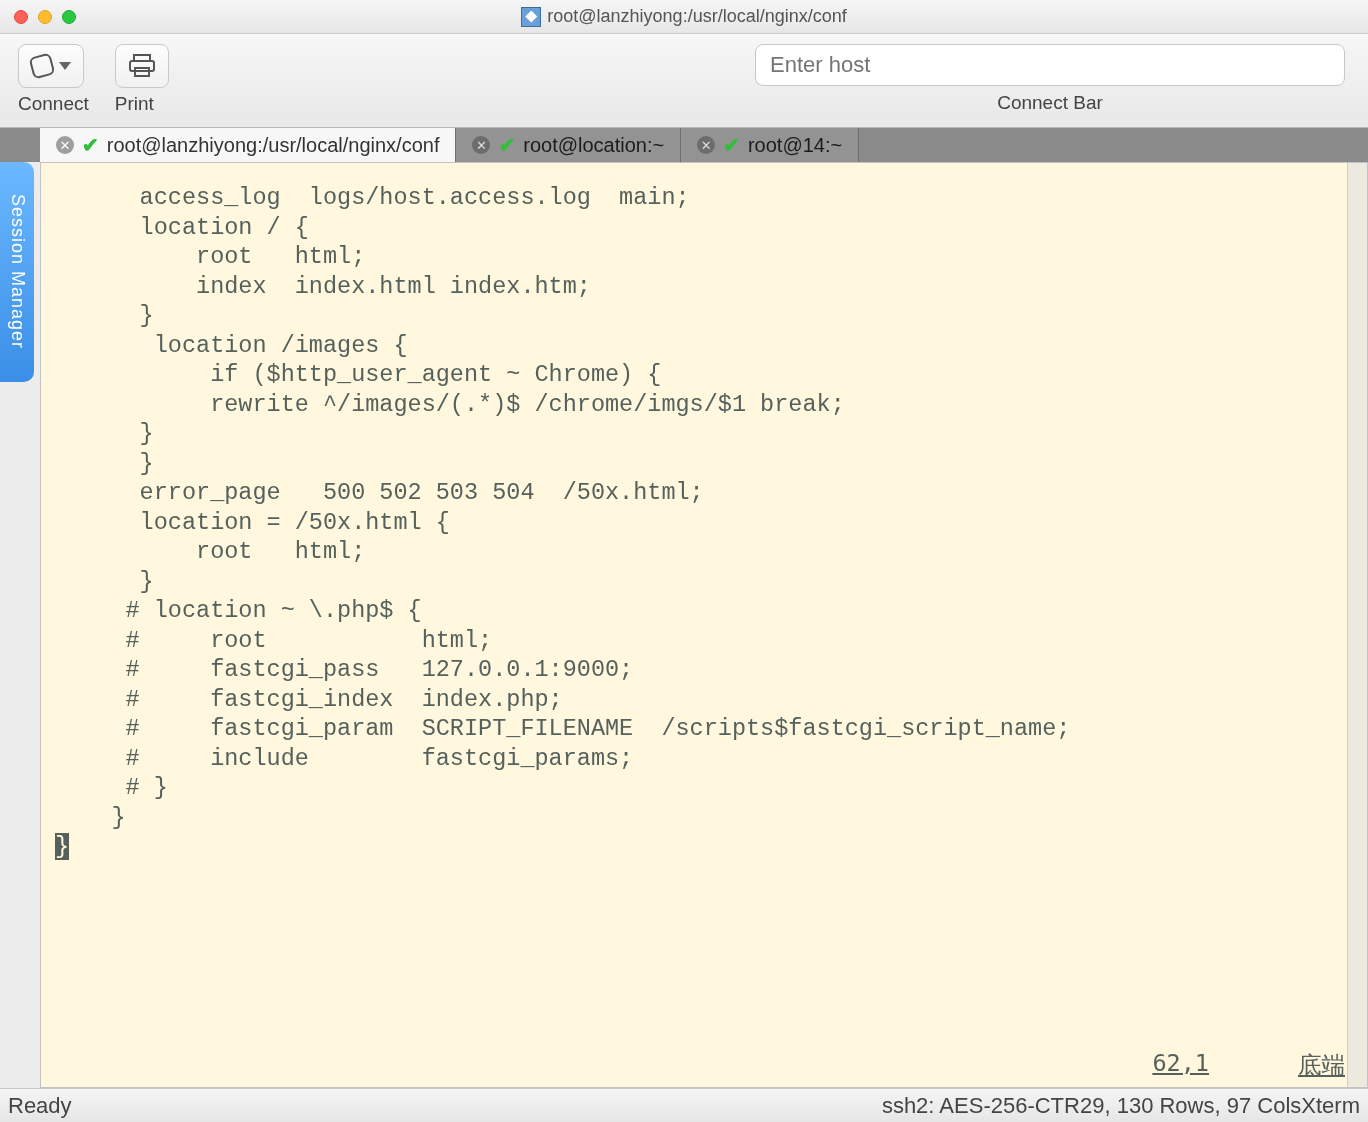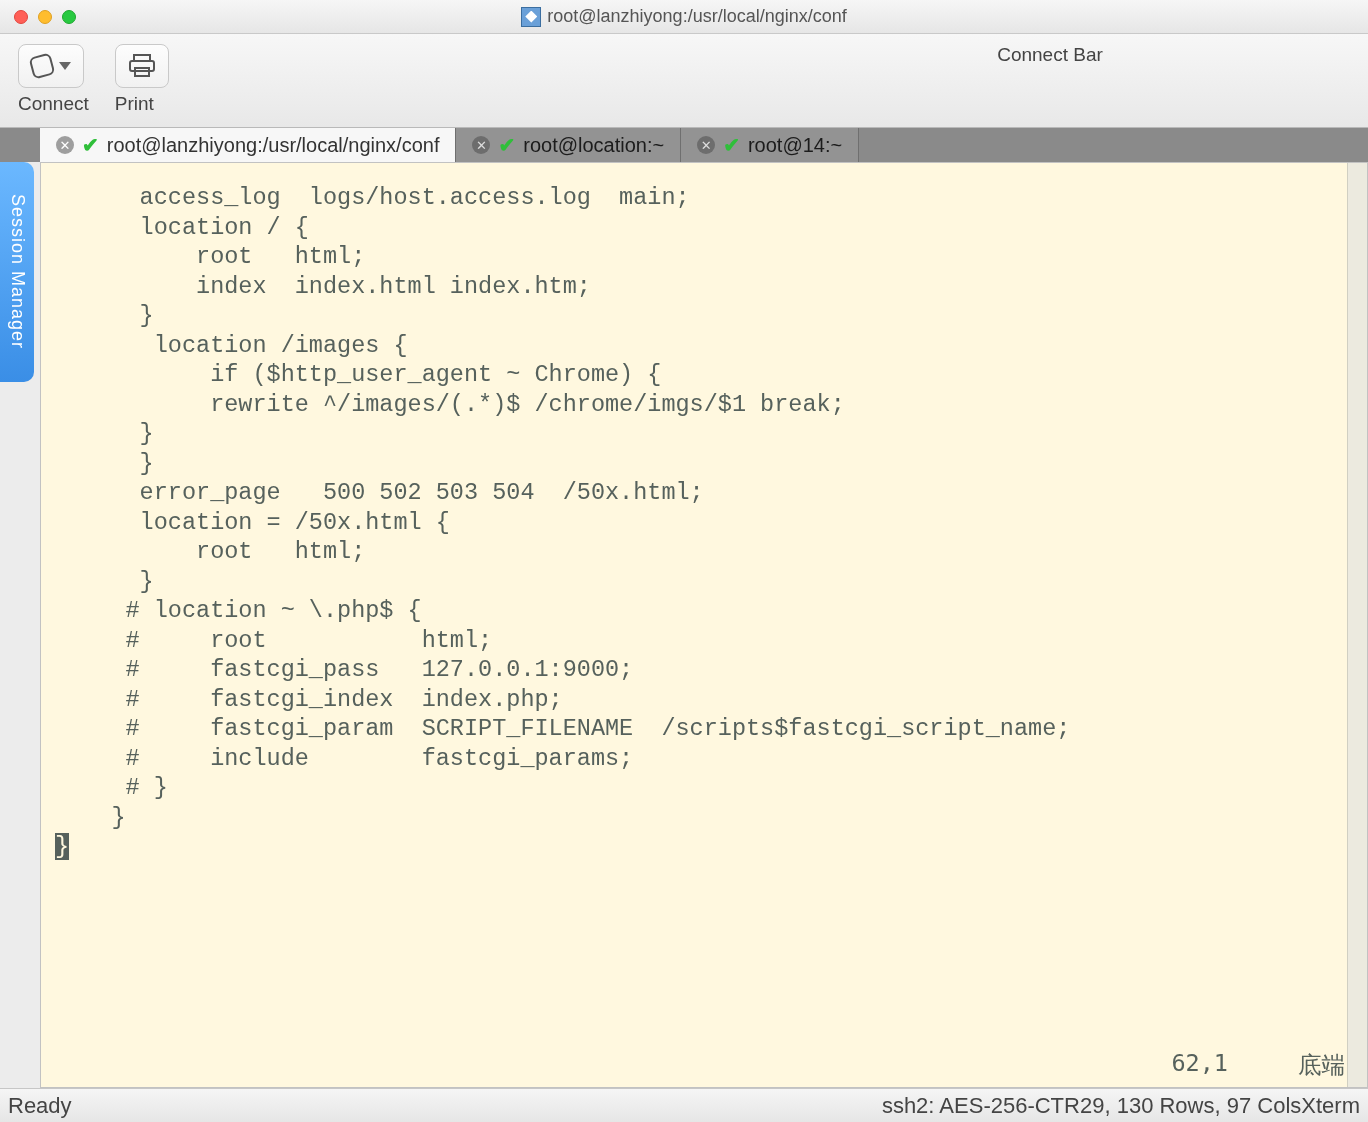--- a/index.html
+++ b/index.html
@@ -40,21 +40,21 @@
   .chk-ico { color: #2fbf3a; font-size: 20px; font-weight: bold; }
 
   
   .side-tab { position: absolute; left: 0; top: 162px; width: 34px; height: 220px; background: linear-gradient(#6bb8ff,#3a8ee6); border-radius: 0 10px 10px 0; color: #fff; font-size: 18px; writing-mode: vertical-rl; text-orientation: mixed; display: flex; align-items: center; justify-content: center; letter-spacing: 1px; }
 
   
   .term-wrap { position: absolute; left: 40px; top: 162px; right: 0; bottom: 34px; background: #fff8df; border: 1px solid #c2c2c2; display: flex; flex-direction: column; }
   .term { flex: 1; padding: 20px 8px 4px 14px; font-family: Menlo, Consolas, "Courier New", monospace; font-size: 23.5px; line-height: 29.5px; color: #56615c; white-space: pre; overflow: hidden; border-radius: 6px; }
   .tline { display: block; }
   .cursor { background: #56615c; color: #fff8df; }
-  .vim-status { position: absolute; bottom: 6px; right: 22px; font-family: Menlo, Consolas, monospace; font-size: 23.5px; color: #56615c; display: flex; gap: 70px; }
+  .vim-status { position: absolute; bottom: 6px; right: 22px; font-family: Menlo, Consolas, monospace; font-size: 23.5px; color: #56615c; display: flex; gap: 89px; text-decoration: underline; }
   .term-scroll { position: absolute; right: 0; top: 0; bottom: 0; width: 20px; background: #eceadf; border-left: 1px solid #d0cfc2; }
 
   
   .statusbar { position: absolute; left: 0; right: 0; bottom: 0; height: 34px; background: linear-gradient(#f5f5f5,#e6e6e6); border-top: 1px solid #c6c6c6; display: flex; align-items: center; font-size: 22px; color: #444; padding: 0 8px; }
   .statusbar .grow { flex: 1; }
 </style>
 </head>
 <body>
 
 <div class="titlebar">
@@ -89,20 +89,21 @@
           <rect x="7" y="14" width="14" height="8" fill="none" stroke="#555" stroke-width="2"></rect>
         </svg>
     </div>
     <div class="tlabel">Print</div>
   </div>
 
 
   <div class="spacer"></div>
 
   <div class="host-col">
+    <input class="host-input" placeholder="Enter host" style="">
     <div class="tlabel">Connect Bar</div>
   </div>
 </div>
 
 <div class="tabs">
   <div class="tab active">
     <span class="x-ico">✕</span>
     <span class="chk-ico">✔</span>
     <span>root@lanzhiyong:/usr/local/nginx/conf</span>
   </div>

